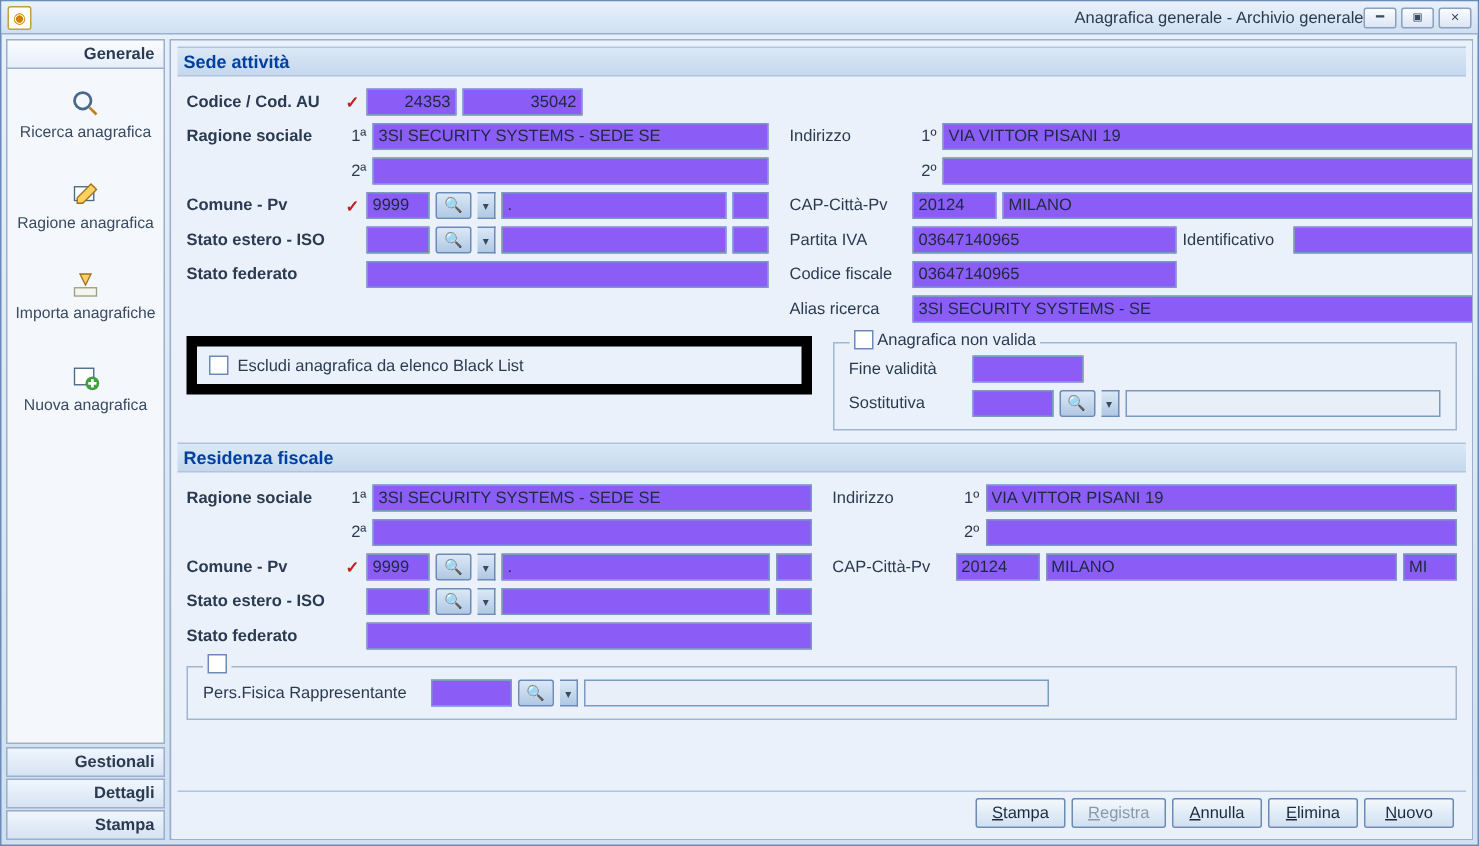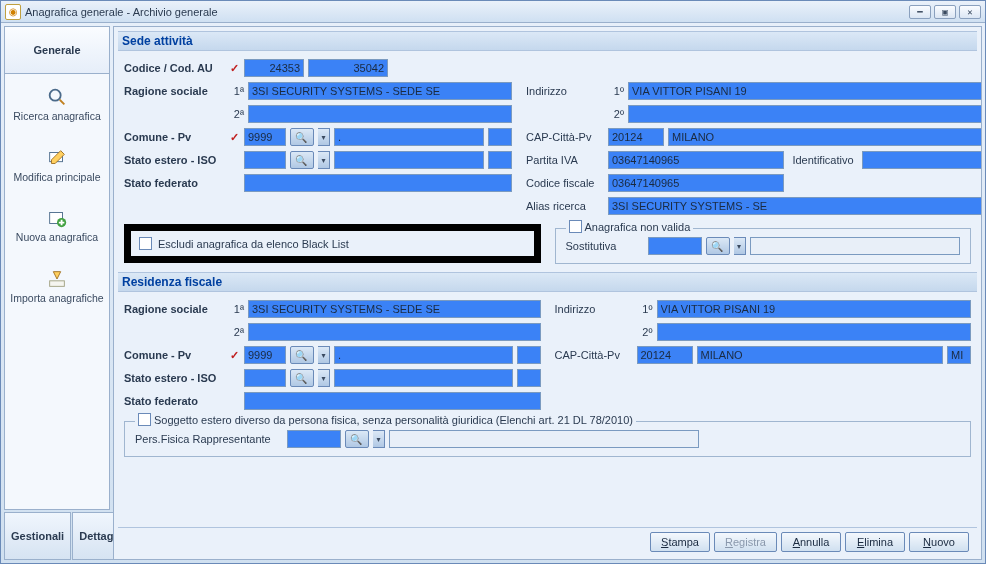--- a/index.html
+++ b/index.html
@@ -1,40 +1,40 @@
 <!DOCTYPE html>
 <html><head>
 <meta charset="utf-8">
 <style>
 * { box-sizing: border-box; margin: 0; padding: 0; font-family: Tahoma, Verdana, sans-serif; font-size: 11px; }
 body { background: #d6e3f2; width: 986px; height: 564px; overflow: hidden; }
 .window { width: 986px; height: 564px; background: linear-gradient(to bottom, #e8f0fa 0%, #d0e0f0 100%); border: 1px solid #6a8ab8; display: flex; flex-direction: column; }
 .titlebar { height: 22px; background: linear-gradient(to bottom, #eaf1fa, #cfe0f2); display: flex; align-items: center; padding: 0 4px; border-bottom: 1px solid #9ab0cc; }
 .titlebar .icon { width: 16px; height: 16px; margin-right: 4px; background: #fff; border: 1px solid #c0a040; border-radius: 2px; display: flex; align-items: center; justify-content: center; font-size: 10px; color: #d08000; }
-.titlebar .title { flex: 1; color: #2a3a50; }
+.titlebar .title { flex: 1; color: #2a3a50; text-align: right; }
 .win-btns { display: flex; gap: 3px; }
 .win-btn { width: 22px; height: 14px; border: 1px solid #8aa0be; background: linear-gradient(to bottom, #fafcff, #dbe6f4); border-radius: 2px; display: flex; align-items: center; justify-content: center; cursor: pointer; font-family: monospace; font-size: 9px; color: #3a4a60; }
 .content { flex: 1; display: flex; padding: 3px; gap: 3px; }
 .sidebar { width: 106px; display: flex; flex-direction: column; }
-.side-tab { background: linear-gradient(to bottom, #f0f6fd, #d6e3f2); border: 1px solid #9ab0cc; padding: 17px 6px; font-weight: bold; color: #2a3a50; cursor: pointer; text-align: center; }
+.side-tab { background: linear-gradient(to bottom, #f0f6fd, #d6e3f2); border: 1px solid #9ab0cc; padding: 3px 6px; font-weight: bold; color: #2a3a50; cursor: pointer; text-align: right; }
 .side-tab.active { background: linear-gradient(to bottom, #fafcff, #e6eef9); }
 .side-body { flex: 1; background: #f4f8fd; border: 1px solid #9ab0cc; border-top: none; padding: 6px 2px; display: flex; flex-direction: column; align-items: center; gap: 14px; }
 .side-item { text-align: center; cursor: pointer; color: #3a4a60; padding: 4px 2px; width: 100%; }
 .side-icon { display: flex; align-items: center; justify-content: center; margin: 2px auto; font-size: 18px; }
 .side-label { font-size: 10.5px; line-height: 1.2; }
-.side-bottom-tabs { display: flex; flex-direction: row; gap: 1px; margin-top: 2px; }
+.side-bottom-tabs { display: flex; flex-direction: column; gap: 1px; margin-top: 2px; }
 .main { flex: 1; background: #eaf1fa; border: 1px solid #9ab0cc; padding: 4px; overflow: auto; display: flex; flex-direction: column; gap: 4px; }
 .section-header { background: linear-gradient(to bottom, #dbe8f6, #c5d8ed); color: #0040a0; font-weight: bold; padding: 2px 4px; border-top: 1px solid #b0c4de; border-bottom: 1px solid #b0c4de; font-size: 12px; }
 .section-body { padding: 4px 6px; display: flex; flex-direction: column; gap: 5px; }
 .row { display: flex; align-items: center; gap: 4px; }
 .label { color: #2a3a50; white-space: nowrap; }
 .lbl-col1 { width: 100px; font-weight: bold; }
 .lbl-ordinal { width: 16px; text-align: right; color: #2a3a50; }
 .req { color: #c02020; font-weight: bold; margin-left: 2px; width: 10px; display: inline-block; }
-.input { background: #3b82f6; border: 1px solid #7a9ac0; padding: 1px 3px; height: 18px; color: #1a2a40; }
+.input { background: #8b5cf6; border: 1px solid #7a9ac0; padding: 1px 3px; height: 18px; color: #1a2a40; }
 .input.ro { background: #e8eff8; }
 .lookup-btn { width: 24px; height: 18px; background: linear-gradient(to bottom, #dbe8f6, #b0c8e4); border: 1px solid #6a8ab8; border-radius: 2px; display: flex; align-items: center; justify-content: center; cursor: pointer; position: relative; }
 .lookup-btn::after { content: "🔍"; font-size: 10px; }
 .dd-arrow { width: 12px; height: 18px; background: linear-gradient(to bottom, #dbe8f6, #b0c8e4); border: 1px solid #6a8ab8; border-left: none; display: flex; align-items: center; justify-content: center; font-size: 8px; color: #3a4a60; cursor: pointer; }
 .two-col { display: flex; gap: 14px; }
 .col { flex: 1; display: flex; flex-direction: column; gap: 5px; }
 .groupbox { border: 1px solid #a0b6d0; padding: 8px 10px 8px; position: relative; margin-top: 4px; }
 .groupbox-chk { position: absolute; top: -9px; left: 10px; background: #eaf1fa; padding: 0 3px; display: flex; align-items: center; gap: 3px; color: #2a3a50; }
 .chk { width: 13px; height: 13px; border: 1px solid #6a8ab8; background: #fff; cursor: pointer; }
 .checklist { border: 7px solid #000000; padding: 6px 8px; display: flex; flex-direction: column; gap: 4px; }
@@ -73,41 +73,41 @@
           </div>
           <div class="side-label">Ricerca anagrafica</div>
         </div>
         <div class="side-item">
           <div class="side-icon icn-edit">
             <svg viewBox="0 0 24 24">
                 <rect x="4" y="6" width="14" height="10" fill="#fff" stroke="#4a6a8a"></rect>
                 <path d="M16 4 L20 8 L10 18 L6 18 L6 14 Z" fill="#ffd060" stroke="#a07020"></path>
               </svg>
           </div>
-          <div class="side-label">Modifica principale</div>
+          <div class="side-label">Ragione anagrafica</div>
+        </div>
+        <div class="side-item">
+          <div class="side-icon icn-import">
+            <svg viewBox="0 0 24 24">
+                <rect x="4" y="14" width="16" height="6" fill="#f5f5f0" stroke="#a0a080"></rect>
+                <path d="M8 4 L16 4 L12 12 Z" fill="#ffd060" stroke="#a07020"></path>
+              </svg>
+          </div>
+          <div class="side-label">Importa anagrafiche</div>
         </div>
         <div class="side-item">
           <div class="side-icon icn-new">
             <svg viewBox="0 0 24 24">
                 <rect x="4" y="6" width="14" height="12" fill="#fff" stroke="#4a6a8a"></rect>
                 <circle cx="17" cy="17" r="5" fill="#40a040"></circle>
                 <path d="M17 14 L17 20 M14 17 L20 17" stroke="#fff" stroke-width="2"></path>
               </svg>
           </div>
           <div class="side-label">Nuova anagrafica</div>
         </div>
-        <div class="side-item">
-          <div class="side-icon icn-import">
-            <svg viewBox="0 0 24 24">
-                <rect x="4" y="14" width="16" height="6" fill="#f5f5f0" stroke="#a0a080"></rect>
-                <path d="M8 4 L16 4 L12 12 Z" fill="#ffd060" stroke="#a07020"></path>
-              </svg>
-          </div>
-          <div class="side-label">Importa anagrafiche</div>
-        </div>
       </div>
       <div class="side-bottom-tabs">
         <div class="side-tab">Gestionali</div>
         <div class="side-tab">Dettagli</div>
         <div class="side-tab">Stampa</div>
       </div>
     </div>
 
     <div class="main">
 
@@ -168,21 +168,21 @@
             </div>
             <div class="row">
               <span class="label" style="width:78px">CAP-Città-Pv</span>
               <input class="input" style="width: 56px;" value="20124">
               <input class="input" style="flex: 1 1 0%;" value="MILANO">
 
             </div>
             <div class="row">
               <span class="label" style="width:78px">Partita IVA</span>
               <input class="input" style="width: 176px;" value="03647140965">
-              <span class="label" style="width:70px;text-align:center">Identificativo</span>
+              <span class="label" style="width:70px;text-align:left">Identificativo</span>
               <input class="input" style="flex: 1 1 0%;" value="">
             </div>
             <div class="row">
               <span class="label" style="width:78px">Codice fiscale</span>
               <input class="input" style="width: 176px;" value="03647140965">
             </div>
             <div class="row">
               <span class="label" style="width:78px">Alias ricerca</span>
               <input class="input" style="flex: 1 1 0%;" value="3SI SECURITY SYSTEMS - SE">
             </div>
@@ -196,20 +196,24 @@
                   <span>Escludi anagrafica da elenco Black List</span>
                 </div>
             </div>
           </div>
           <div class="col">
             <div class="groupbox">
               <div class="groupbox-chk">
                   <div class="chk"></div>
                   <span>Anagrafica non valida</span>
                 </div>
+              <div class="row" style="margin-bottom:5px">
+                <span class="label" style="width:78px">Fine validità</span>
+                <input class="input" style="width: 74px;" value="">
+              </div>
               <div class="row">
                 <span class="label" style="width:78px">Sostitutiva</span>
                 <input class="input" style="width: 54px;" value="">
                 <div class="lookup-btn"></div>
                   <div class="dd-arrow">▾</div>
                 <input class="input ro" style="flex: 1 1 0%;" value="">
               </div>
             </div>
           </div>
         </div>
@@ -261,28 +265,27 @@
             </div>
             <div class="row">
               <span class="label" style="width:78px"></span>
               <span class="lbl-ordinal">2º</span>
               <input class="input" style="flex: 1 1 0%;" value="">
             </div>
             <div class="row">
               <span class="label" style="width:78px">CAP-Città-Pv</span>
               <input class="input" style="width: 56px;" value="20124">
               <input class="input" style="flex: 1 1 0%;" value="MILANO">
-              <input class="input" style="width: 24px;" value="MI">
+              <input class="input" style="width: 36px;" value="MI">
             </div>
           </div>
         </div>
         <div class="groupbox" style="margin-top:6px">
           <div class="groupbox-chk">
               <div class="chk"></div>
-              <span>Soggetto estero diverso da persona fisica, senza personalità giuridica (Elenchi art. 21 DL 78/2010)</span>
             </div>
           <div class="row">
             <span class="label" style="width:148px">Pers.Fisica Rappresentante</span>
             <input class="input" style="width: 54px;" value="">
             <div class="lookup-btn"></div>
               <div class="dd-arrow">▾</div>
             <input class="input ro" style="width: 310px;" value="">
           </div>
         </div>
       </div>

